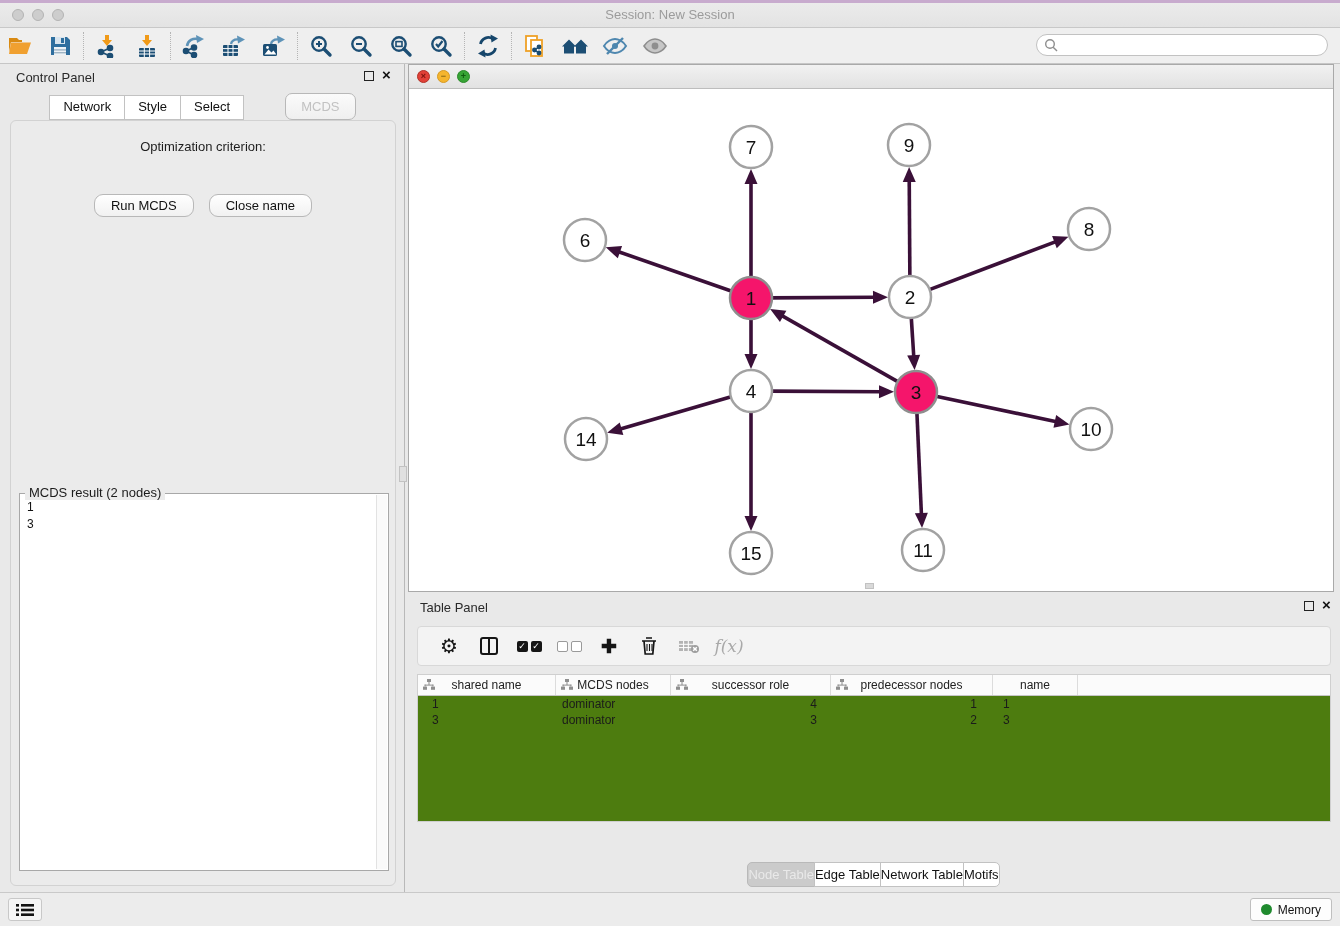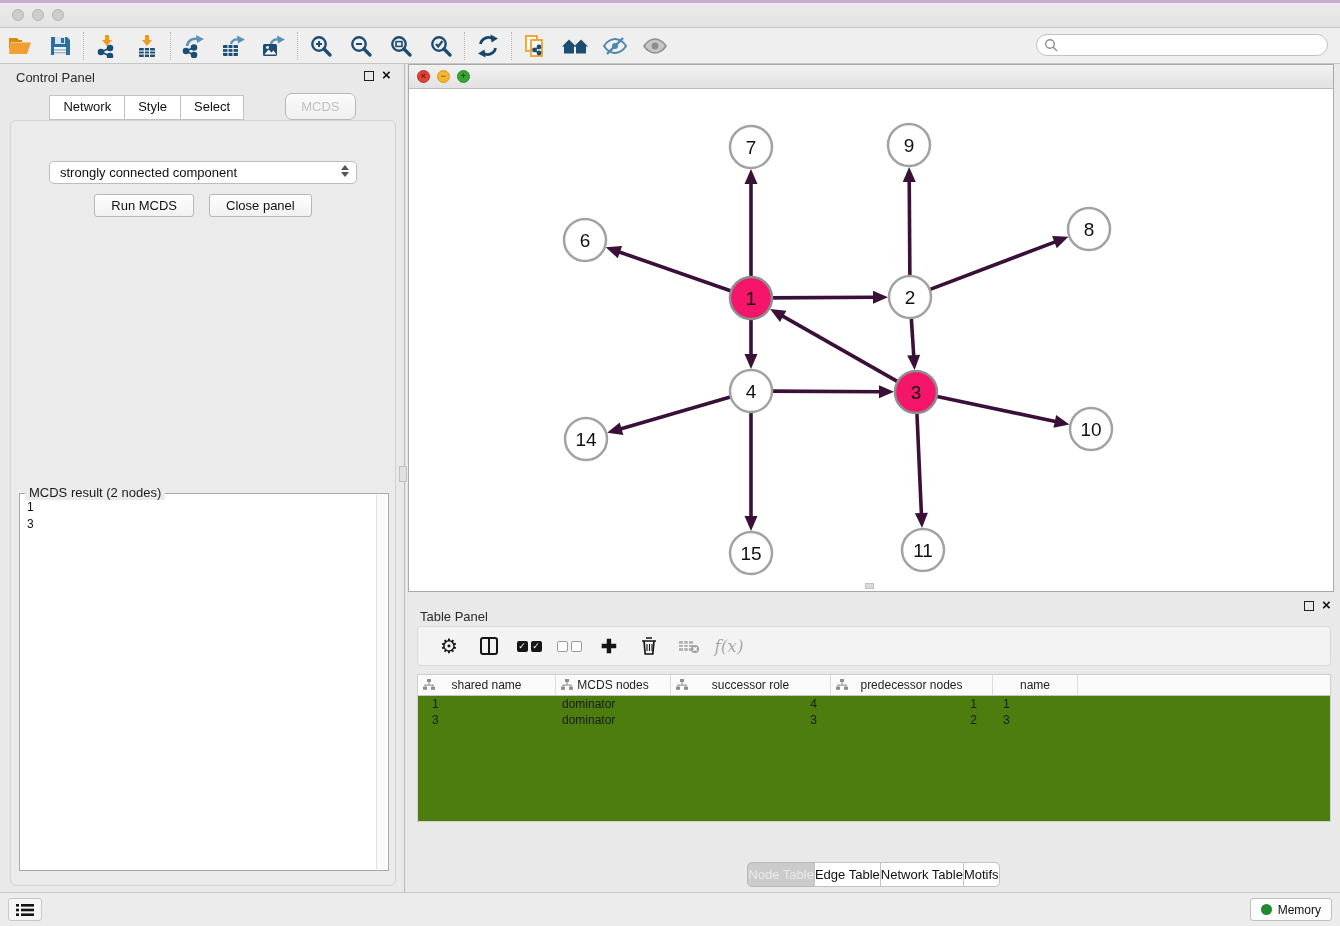--- a/index.html
+++ b/index.html
@@ -41,21 +41,21 @@
   .cp-body { position:absolute; left:6px; top:56px; width:386px; height:766px;
     background:#EBEBEB; border:1px solid #D2D2D2; border-radius:6px; }
   .opt-label { position:absolute; left:0; width:100%; top:18px; text-align:center; font-size:13px; color:#1D1D1D; }
   .dropdown { position:absolute; left:38px; top:40px; width:308px; height:23px; background:#fff;
     border:1px solid #BDBDBD; border-radius:5px; display:flex; align-items:center;
     padding:0 24px 0 10px; font-size:13px; color:#111; cursor:pointer; }
   .stepper { position:absolute; right:7px; top:3px; display:flex; flex-direction:column; gap:2px; }
   .tri-up { width:0; height:0; border-left:4px solid transparent; border-right:4px solid transparent; border-bottom:5px solid #555; }
   .tri-dn { width:0; height:0; border-left:4px solid transparent; border-right:4px solid transparent; border-top:5px solid #555; }
   .btn-row { position:absolute; left:0; top:73px; width:100%; display:flex; justify-content:center; gap:15px; }
-  .mac-btn { background:linear-gradient(#FFFFFF,#F1F1F1); border:1px solid #B8B8B8; border-radius:3px;
+  .mac-btn { background:linear-gradient(#FFFFFF,#F1F1F1); border:1px solid #B8B8B8; border-radius:9px;
     height:23px; padding:0 16px; font-size:13px; color:#111; cursor:pointer;
     font-family:"Liberation Sans", sans-serif; }
   .result-box { position:absolute; left:8px; top:372px; width:370px; height:378px;
     border:1px solid #A8A8A8; background:#fff; }
   .result-legend { position:absolute; left:5px; top:-9px; background:#EBEBEB; padding:0 4px;
     font-size:13px; color:#1B1B1B; }
   .result-list { position:absolute; left:1px; top:3px; right:12px; bottom:1px;
     font-size:12px; color:#111; padding:2px 0 0 6px; overflow:hidden; }
   .result-item { line-height:17px; }
   .result-scroll { position:absolute; right:1px; top:1px; bottom:1px; width:11px;
@@ -128,20 +128,21 @@
 
 <div class="app">
 
   <div class="titlebar">
     <div class="lav"></div>
     <div class="tl-group">
       <span class="tl"></span>
       <span class="tl"></span>
       <span class="tl"></span>
     </div>
+    <div class="win-title">Session: New Session</div>
   </div>
 
   <div class="toolbar">
     <button class="tbtn">
         <svg width="26" height="24" viewBox="0 0 26 24">
           <path d="M2 4h8l2 2h3v2H4L2 18z" fill="#D98A12"></path>
           <path d="M4 8.5h20l-4 11.5H2z" fill="#F0A030"></path>
         </svg>
       </button>
     <button class="tbtn">
@@ -302,30 +303,24 @@
       <span class="float-ic" style="left:360px;"></span>
       <span class="close-ic" style="left:378px;">×</span>
     </div>
     <div class="cp-tabs">
         <div class="seg">Network</div>
         <div class="seg">Style</div>
         <div class="seg">Select</div>
         <div class="seg active">MCDS</div>
       </div>
     <div class="cp-body">
-      <div class="dropdown">
-        <span>strongly connected component</span>
-        <span class="stepper">
-            <span class="tri-up"></span>
-            <span class="tri-dn"></span>
-          </span>
-      </div>
+      <div class="opt-label">Optimization criterion:</div>
       <div class="btn-row">
         <button class="mac-btn">Run MCDS</button>
-        <button class="mac-btn">Close panel</button>
+        <button class="mac-btn">Close name</button>
       </div>
       <div class="result-box">
         <span class="result-legend">MCDS result (2 nodes)</span>
         <div class="result-list">
             <div class="result-item">1</div>
             <div class="result-item">3</div>
           </div>
         <div class="result-scroll"></div>
       </div>
     </div>
@@ -395,21 +390,21 @@
           <circle cx="342" cy="464" r="21" fill="#FFFFFF" stroke="#A2A2A2" stroke-width="2.5"></circle>
           <text x="342" y="470.5" text-anchor="middle" font-size="19" fill="#111" font-family="&quot;Liberation Sans&quot;, sans-serif">15</text>
           <circle cx="514" cy="461" r="21" fill="#FFFFFF" stroke="#A2A2A2" stroke-width="2.5"></circle>
           <text x="514" y="467.5" text-anchor="middle" font-size="19" fill="#111" font-family="&quot;Liberation Sans&quot;, sans-serif">11</text>
         </svg>
     </div>
     <div class="canvas-grip"></div>
   </div>
 
   <div class="table-panel">
-    <span class="panel-title" style="top:17px;text-align:center;">Table Panel</span>
+    <span class="panel-title" style="top:8px;text-align:center;">Table Panel</span>
     <span class="float-ic" style="left:896px; top:9px;"></span>
     <span class="close-ic" style="left:914px; top:5px;">×</span>
 
     <div class="tp-toolbar">
       <button class="tp-btn">
           <span class="glyph">⚙</span>
         </button>
       <button class="tp-btn">
           <svg width="20" height="20" viewBox="0 0 20 20">
             <rect x="2" y="2" width="16" height="16" rx="2" fill="none" stroke="#151515" stroke-width="2"></rect>

